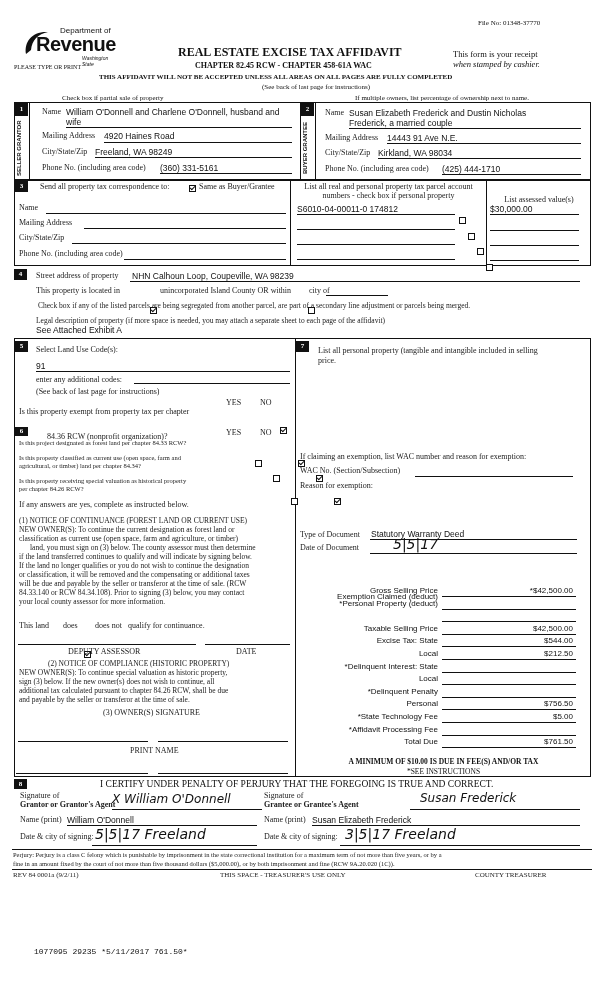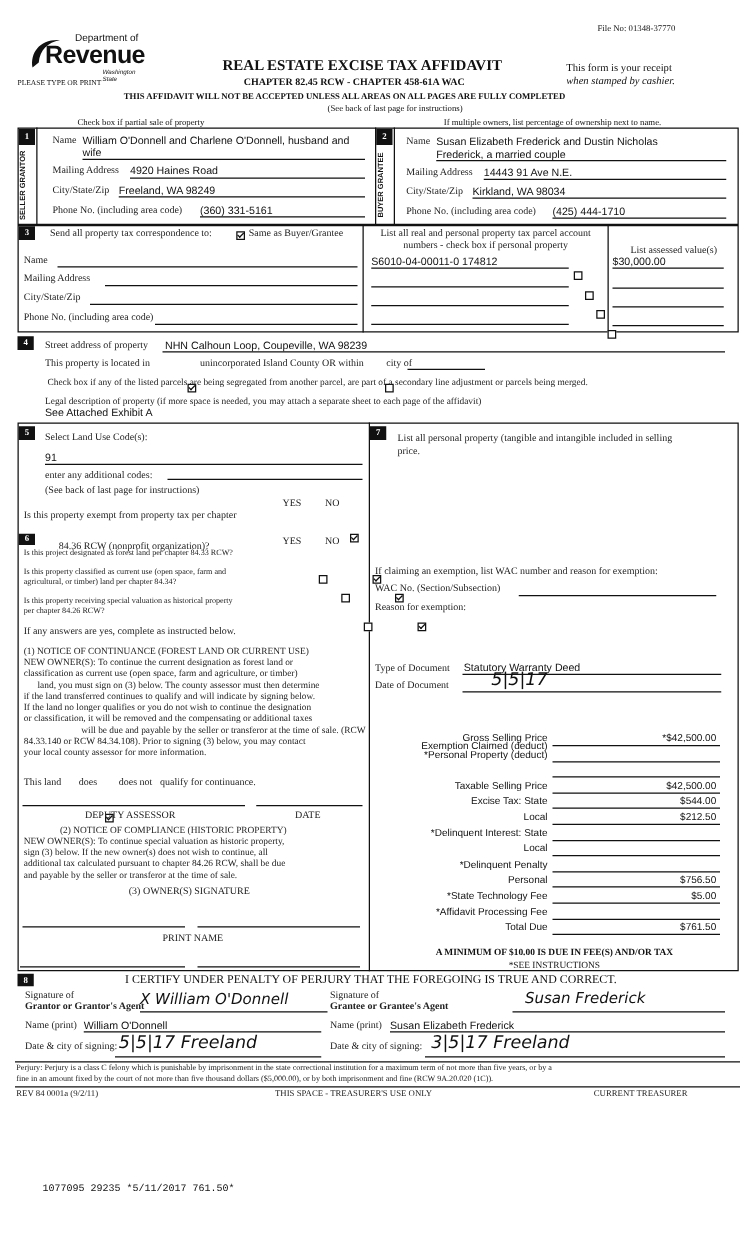--- a/index.html
+++ b/index.html
@@ -185,21 +185,21 @@
 <div class="abs label" style="left:19px;top:500px;">If any answers are yes, complete as instructed below.</div>
 
 <div>
   <div class="abs label" style="left:19px;top:516px;font-size:7.5px;">(1) NOTICE OF CONTINUANCE (FOREST LAND OR CURRENT USE)</div>
   <div class="abs label" style="left:19px;top:525px;font-size:7.5px;">NEW OWNER(S):  To continue the current designation as forest land or</div>
   <div class="abs label" style="left:19px;top:534px;font-size:7.5px;">classification as current use (open space, farm and agriculture, or timber)</div>
   <div class="abs label" style="left:19px;top:543px;font-size:7.5px;padding-left:11px;">land, you must sign on (3) below.  The county assessor must then determine</div>
   <div class="abs label" style="left:19px;top:552px;font-size:7.5px;">if the land transferred continues to qualify and will indicate by signing below.</div>
   <div class="abs label" style="left:19px;top:561px;font-size:7.5px;">If the land no longer qualifies or you do not wish to continue the designation</div>
   <div class="abs label" style="left:19px;top:570px;font-size:7.5px;">or classification, it will be removed and the compensating or additional taxes</div>
-  <div class="abs label" style="left:19px;top:579px;font-size:7.5px;margin-left:46px;">will be due and payable by the seller or transferor at the time of sale.  (RCW</div>
+  <div class="abs label" style="left:19px;top:579px;font-size:7.5px;">will be due and payable by the seller or transferor at the time of sale.  (RCW</div>
   <div class="abs label" style="left:19px;top:588px;font-size:7.5px;">84.33.140 or RCW 84.34.108).  Prior to signing (3) below, you may contact</div>
   <div class="abs label" style="left:19px;top:597px;font-size:7.5px;">your local county assessor for more information.</div>
 </div>
 
 <div class="abs label" style="left:19px;top:621px;">This land</div>
 <div class="abs label" style="left:63px;top:621px;">does</div>
 <span class="abs cb checked" style="left:84px;top:622px;"></span>
 <div class="abs label" style="left:95px;top:621px;">does not</div>
 <div class="abs label" style="left:128px;top:621px;">qualify for continuance.</div>
 
@@ -310,18 +310,18 @@
 <div class="abs label" style="left:264px;top:832px;">Date &amp; city of signing:</div>
 <div class="abs hand" style="left:345px;top:826px;font-size:14px;">3|5|17  Freeland</div>
 <div class="hline" style="left:340px;top:845px;width:240px;"></div>
 
 <div class="hline" style="left:12px;top:849px;width:580px;"></div>
 <div class="abs label" style="left:13px;top:851px;font-size:6.5px;">Perjury:  Perjury is a class C felony which is punishable by imprisonment in the state correctional institution for a maximum term of not more than five years, or by a</div>
 <div class="abs label" style="left:13px;top:860px;font-size:6.5px;">fine in an amount fixed by the court of not more than five thousand dollars ($5,000.00), or by both imprisonment and fine (RCW 9A.20.020 (1C)).</div>
 <div class="hline" style="left:12px;top:869px;width:580px;"></div>
 <div class="abs label" style="left:13px;top:871px;font-size:7px;">REV 84 0001a (9/2/11)</div>
 <div class="abs label" style="left:220px;top:871px;font-size:7px;">THIS SPACE - TREASURER'S USE ONLY</div>
-<div class="abs label" style="left:475px;top:871px;font-size:7px;">CURRENT TREASURER</div>
+<div class="abs label" style="left:475px;top:871px;font-size:7px;">COUNTY TREASURER</div>
 
 <div class="abs mono" style="left:34px;top:947px;font-size:8px;">1077095 29235 *5/11/2017 761.50*</div>
 
 
 
 
 </body></html>

